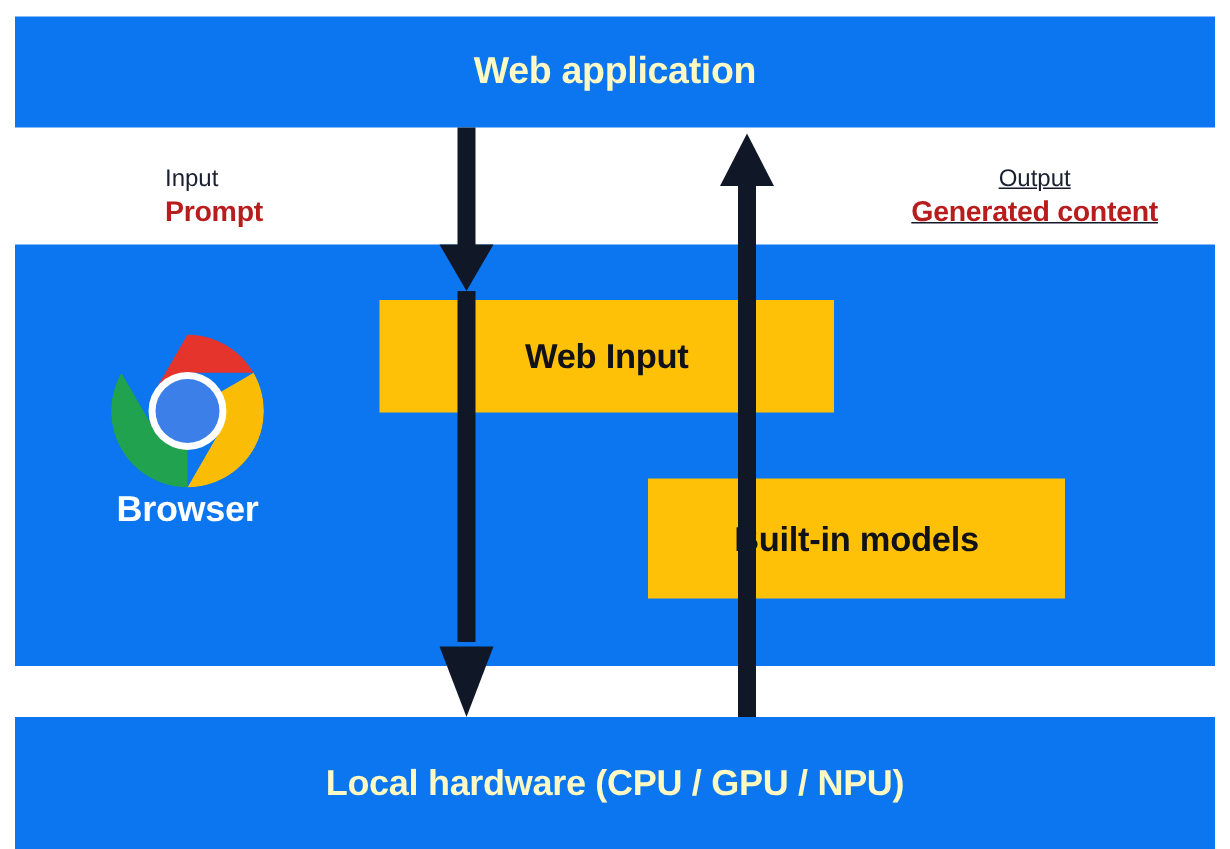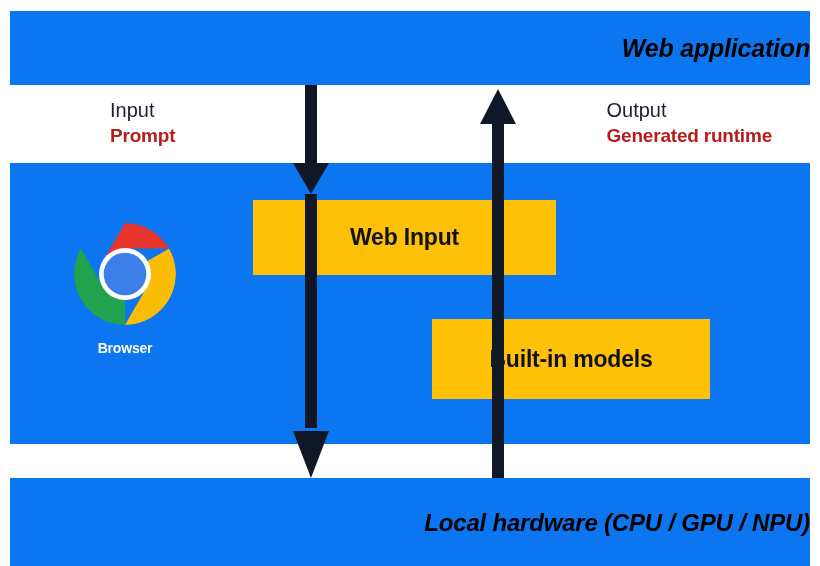--- a/index.html
+++ b/index.html
@@ -38,65 +38,66 @@
   }
   #band-local-hardware {
     top: 478px;
     height: 90px;
   }
 
   .band-title {
     position: absolute;
     left: 0;
     width: 100%;
-    text-align: right;
-    color: #000000;
-    font-weight: 700;
-    letter-spacing: -0.2px;
-    font-style: italic;
+    text-align: center;
+    color: #fef9c3;
+    font-weight: 700;
+    letter-spacing: -0.2px;
   }
   #band-web-application .band-title {
     top: 50%;
     transform: translateY(-50%);
     font-size: 25px;
   }
   #band-local-hardware .band-title {
     top: 50%;
     transform: translateY(-50%);
     font-size: 24px;
   }
 
   
   .caption {
     position: absolute;
     line-height: 1.28;
     color: #15192b;
   }
   .caption .caption-kind {
     display: block;
-    font-size: 20px;
+    font-size: 16px;
     font-weight: 400;
     color: #1b2030;
+    margin-top: 12px;
   }
   .caption .caption-value {
     display: block;
     font-size: 19px;
     font-weight: 700;
     color: #b91c1c;
     letter-spacing: -0.2px;
   }
   #caption-input {
     left: 110px;
     top: 98px;
     text-align: left;
   }
   #caption-output {
     right: 48px;
     top: 98px;
-    text-align: left;
+    text-align: center;
+    text-decoration: underline;
   }
 
   
   #arrows {
     position: absolute;
     left: 0;
     top: 0;
     width: 820px;
     height: 566px;
     pointer-events: none;
@@ -111,23 +112,23 @@
     text-align: center;
   }
   #chrome-icon {
     display: block;
     margin: 0 auto;
     width: 104px;
     height: 104px;
   }
   #browser-label {
     display: block;
-    margin-top: 14px;
+    margin-top: 0;
     color: #ffffff;
-    font-size: 14px;
+    font-size: 24px;
     font-weight: 700;
     letter-spacing: -0.2px;
   }
 
   
   .yellow-box {
     position: absolute;
     background: #ffc107;
     color: #101218;
     display: flex;
@@ -167,21 +168,21 @@
     <span class="band-title">Web application</span>
   </div>
 
   <div class="caption" id="caption-input">
     <span class="caption-kind">Input</span>
     <span class="caption-value">Prompt</span>
   </div>
 
   <div class="caption" id="caption-output">
     <span class="caption-kind">Output</span>
-    <span class="caption-value">Generated runtime</span>
+    <span class="caption-value">Generated content</span>
   </div>
 
   <div class="blue-band" id="band-browser"></div>
 
   <div id="browser-figure">
     <svg id="chrome-icon" viewBox="0 0 100 100" aria-hidden="true">
       <defs>
         <clipPath id="clip-circle">
           <circle cx="50" cy="50" r="49"></circle>
         </clipPath>

